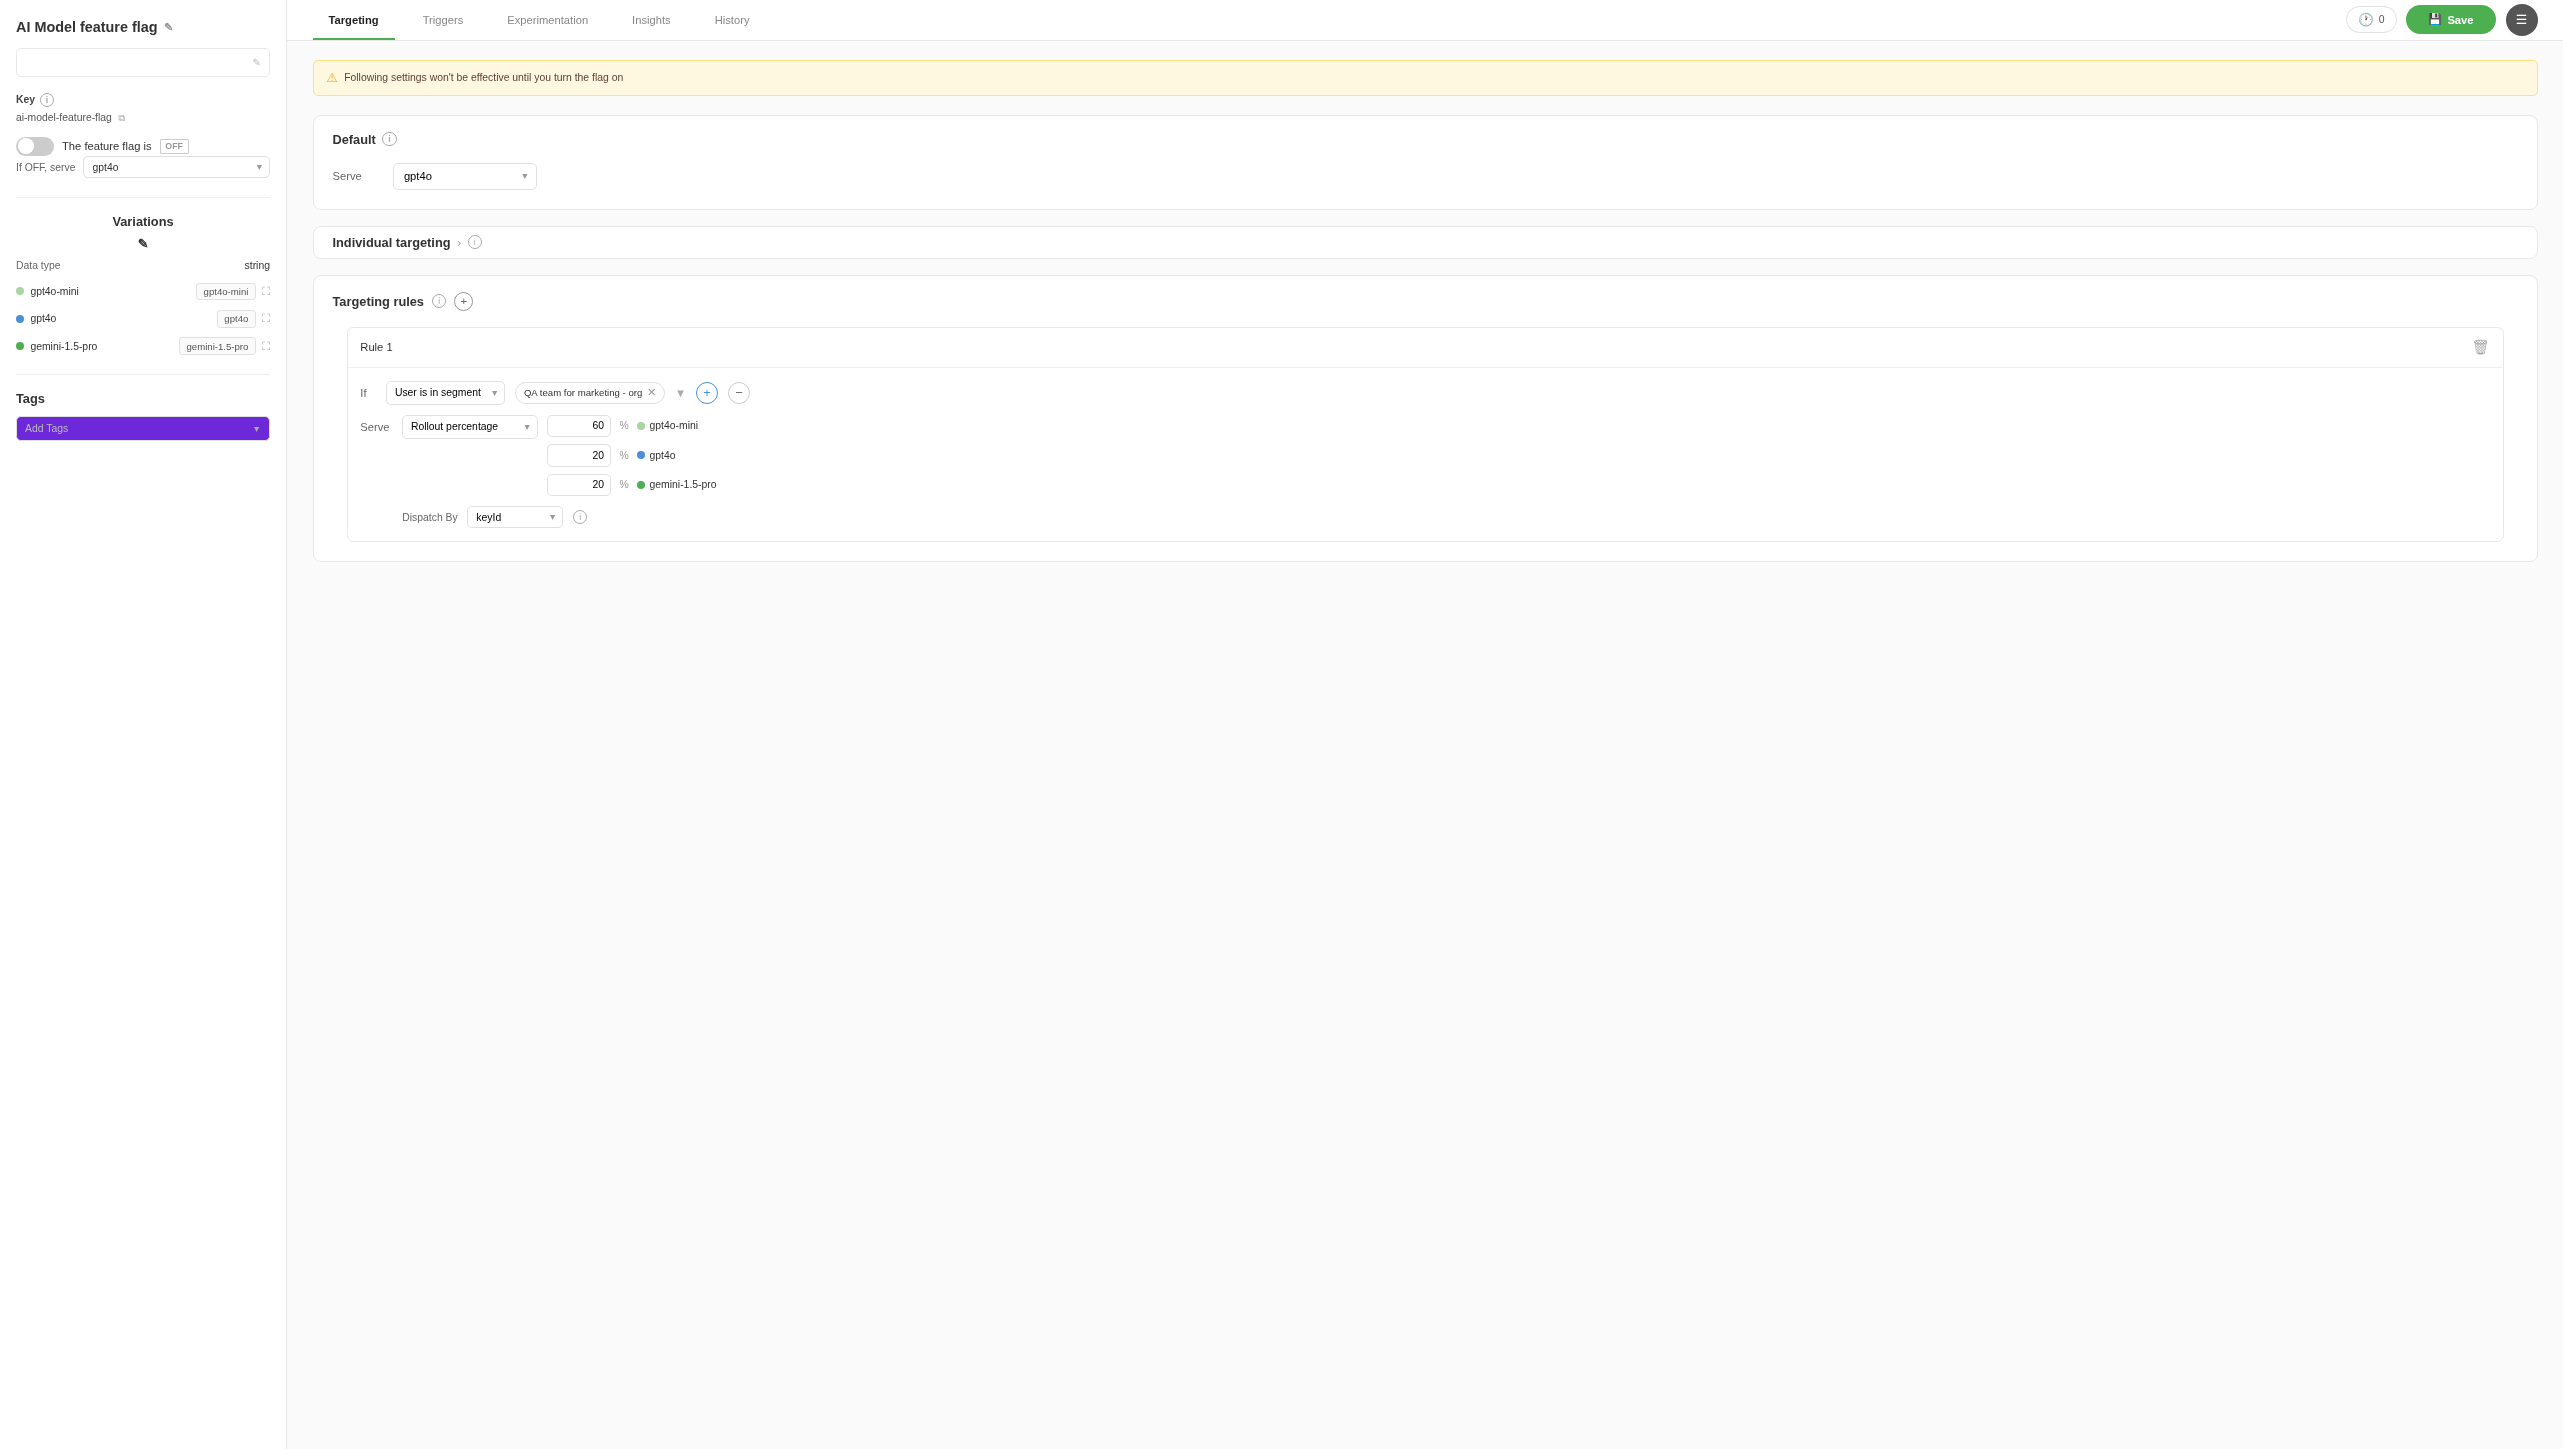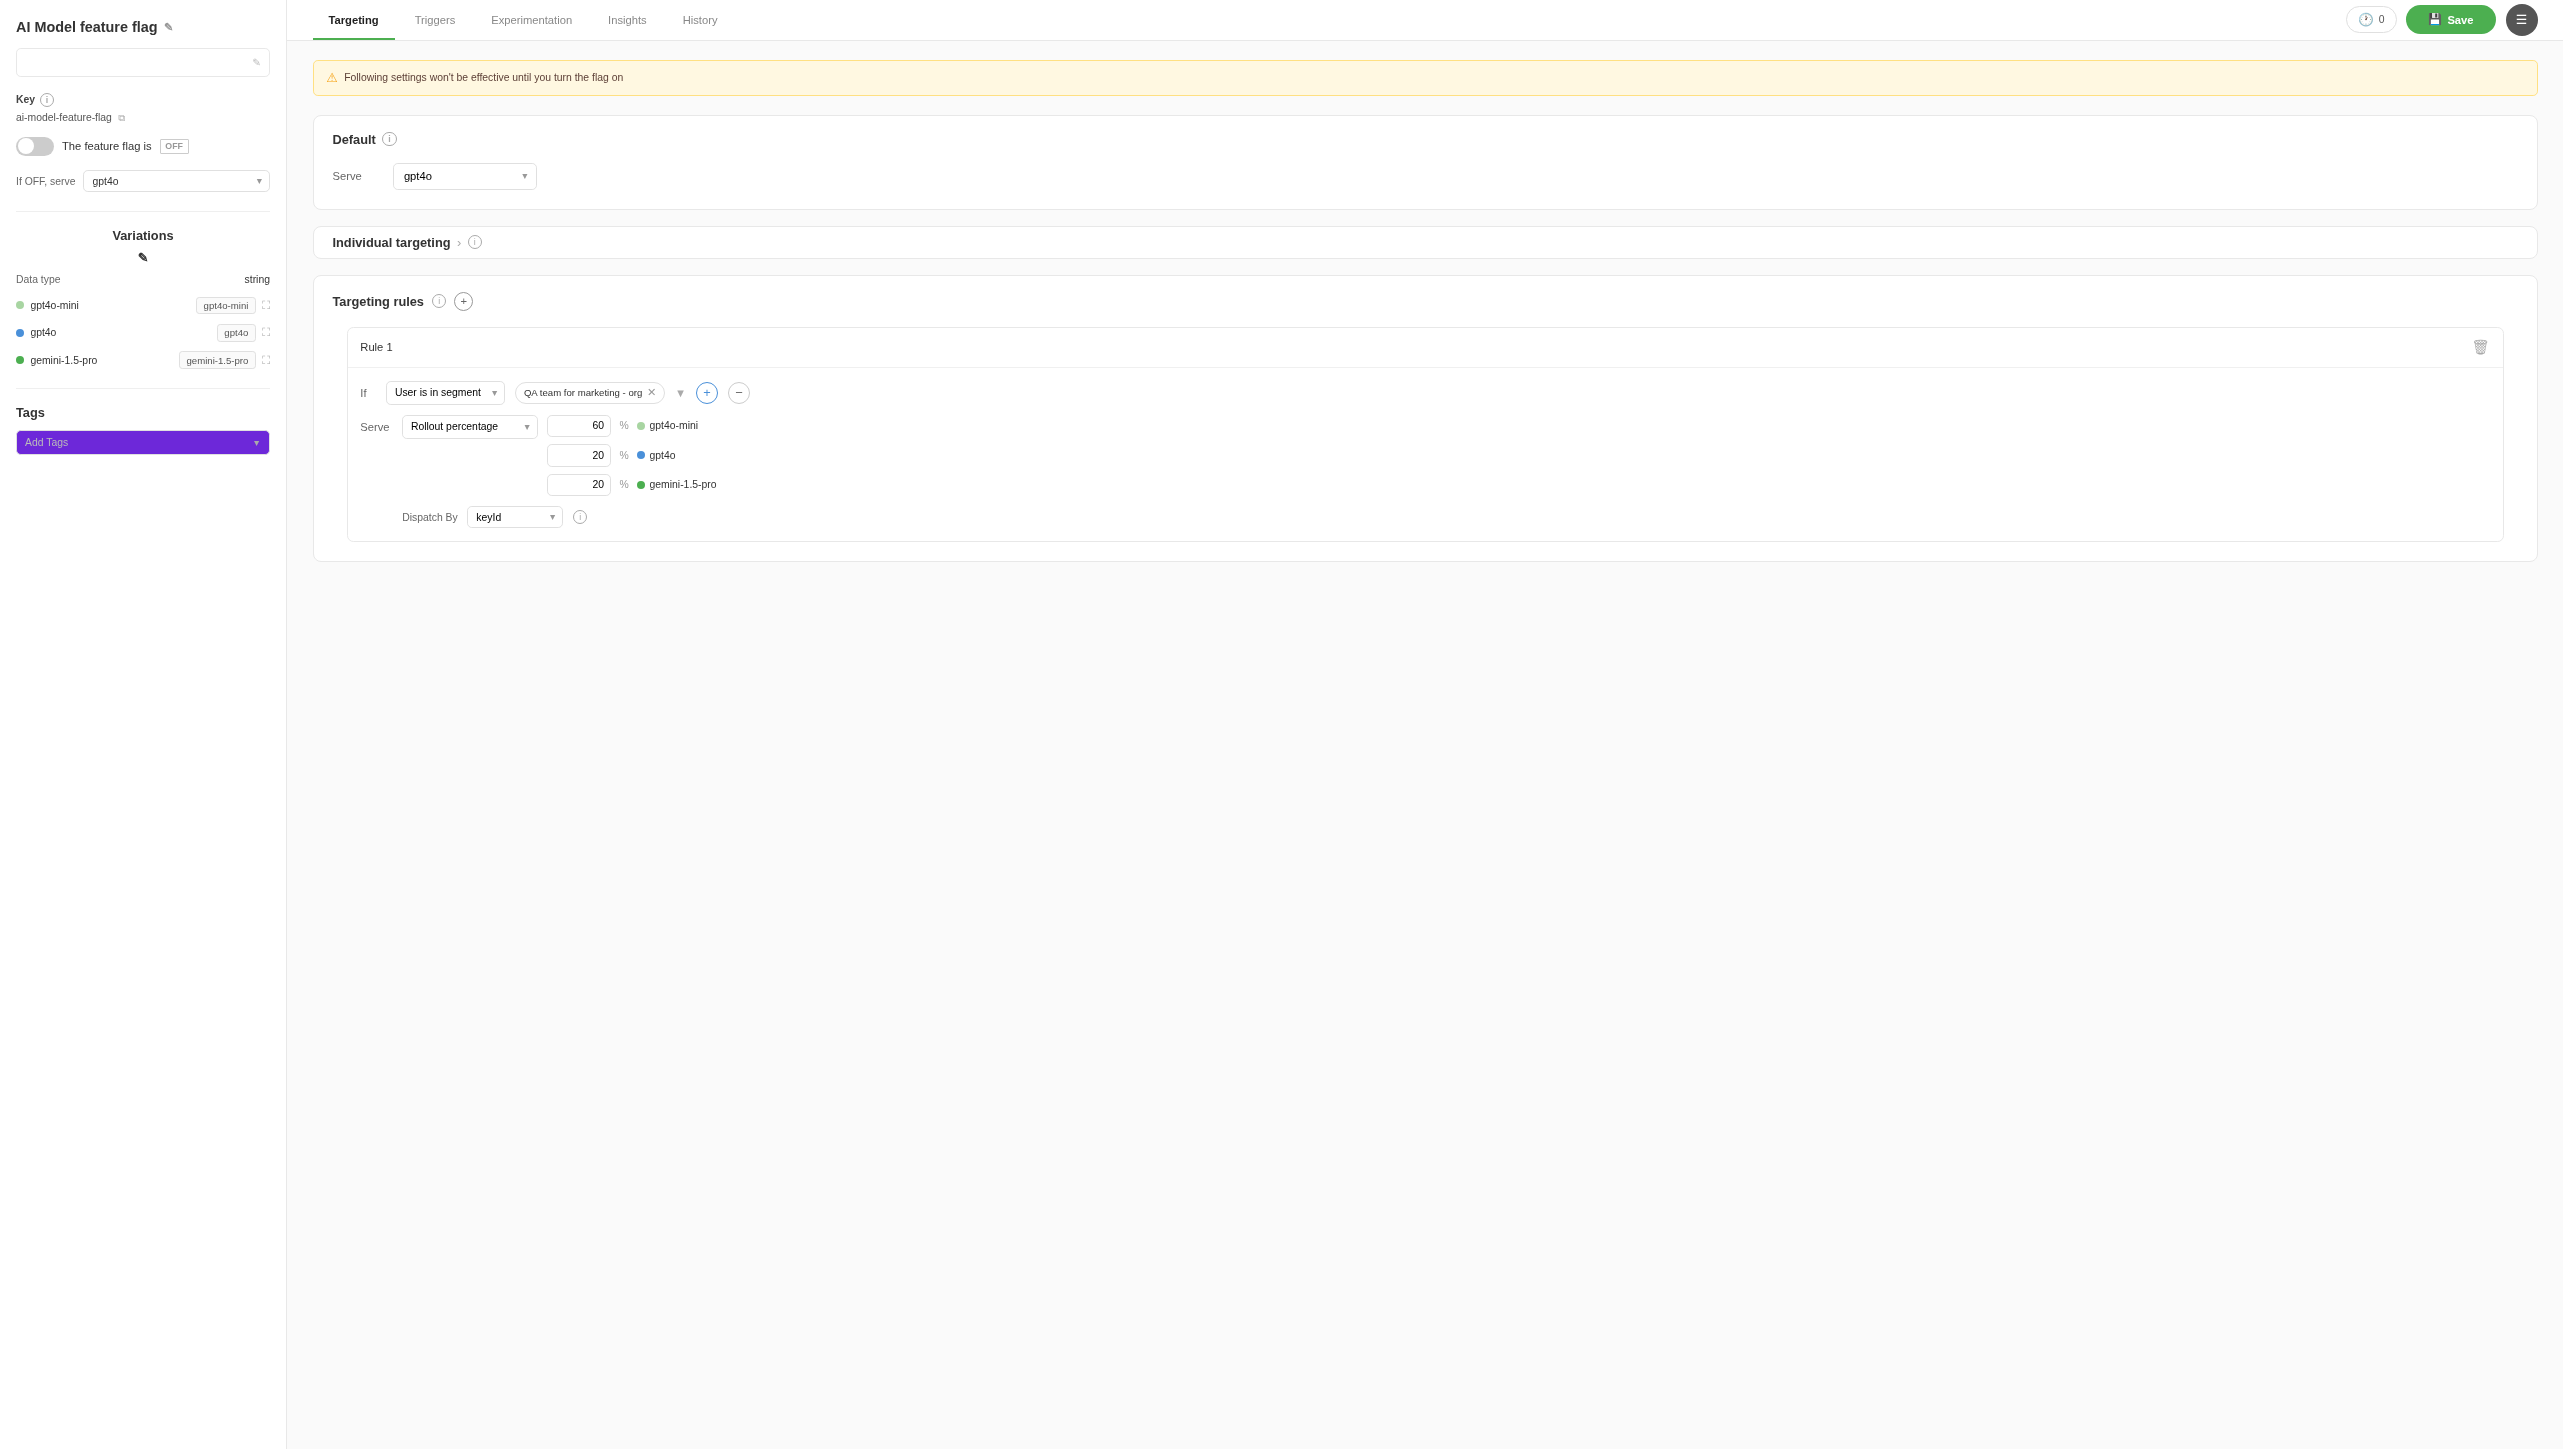--- a/index.html
+++ b/index.html
@@ -7,21 +7,21 @@
 
     
     .sidebar { width: 287px; min-width: 287px; background: #fff; border-right: 0.8px solid #e8e8e8; padding: 19px 16px; overflow-y: auto; }
     .sidebar-title { display: flex; align-items: center; gap: 6.4px; font-size: 14.4px; font-weight: 600; margin-bottom: 12.8px; }
     .sidebar-title .edit-icon { color: #999; cursor: pointer; font-size: 11.2px; }
     .sidebar-input { width: 100%; border: 0.8px solid #e8e8e8; border-radius: 4.8px; padding: 4.8px 8px; color: #999; display: flex; align-items: center; justify-content: flex-end; margin-bottom: 16px; height: 29px; }
     .sidebar-section { margin-bottom: 19px; }
     .key-label { display: flex; align-items: center; gap: 4.8px; font-weight: 600; font-size: 10.4px; margin-bottom: 4.8px; color: #444; }
     .key-value { display: flex; align-items: center; gap: 6.4px; font-size: 10.4px; color: #555; margin-bottom: 12.8px; }
     .copy-icon { color: #aaa; cursor: pointer; font-size: 9.6px; }
-    .toggle-row { display: flex; align-items: center; gap: 8px; margin-bottom: 14px; }
+    .toggle-row { display: flex; align-items: center; gap: 8px; margin-bottom: 0; }
     .toggle { background: #ccc; border-radius: 9.6px; width: 38px; height: 19px; display: flex; align-items: center; padding: 1.6px; cursor: pointer; }
     .toggle-knob { background: #fff; border-radius: 50%; width: 16px; height: 16px; }
     .flag-text { font-size: 11.2px; color: #333; }
     .off-badge { font-size: 8.8px; font-weight: 700; color: #999; border: 0.8px solid #ccc; border-radius: 1px; padding: 1.6px 4.8px; }
     .serve-row { display: flex; align-items: center; gap: 8px; margin-bottom: 0; }
     .serve-row label { font-size: 10.4px; color: #666; white-space: nowrap; }
     .select-wrapper { position: relative; flex: 1; }
     .select-wrapper select { width: 100%; appearance: none; border: 0.8px solid #e0e0e0; border-radius: 4.8px; padding: 4.8px 22.4px 4.8px 8px; font-size: 10.4px; color: #333; background: #fff; cursor: pointer; }
     .select-arrow { position: absolute; right: 6.4px; top: 50%; transform: translateY(-50%); color: #999; pointer-events: none; font-size: 8.8px; }
     .divider { border: none; border-top: 0.8px solid #efefef; margin: 16px 0; }
@@ -33,21 +33,21 @@
     .variation-name { font-size: 10.4px; color: #333; flex: 1; }
     .variation-tag { border: 0.8px solid #e0e0e0; border-radius: 3.2px; padding: 2.4px 6.4px; font-size: 9.6px; color: #555; background: #fafafa; }
     .expand-icon { color: #aaa; cursor: pointer; font-size: 11.2px; }
     .tags-section { margin-top: 16px; }
     .tags-header { font-size: 12.8px; font-weight: 600; margin-bottom: 9.6px; }
     .tags-input { width: 100%; border: 0.8px solid #e0e0e0; border-radius: 4.8px; padding: 6.4px 8px; font-size: 10.4px; color: #aaa; display: flex; align-items: center; justify-content: space-between; cursor: pointer; background: #6d28d9; }
 
     
     .main { flex: 1; overflow-y: auto; background: #fafafa; }
     .main-header { background: #fff; border-bottom: 0.8px solid #e8e8e8; padding: 0 25.5px; display: flex; align-items: center; justify-content: space-between; }
-    .tabs { display: flex; gap: 4px; }
+    .tabs { display: flex; gap: 12px; }
     .tab { padding: 14.4px 16px 11.2px; font-size: 11.2px; color: #888; cursor: pointer; position: relative; border-bottom: 2.4px solid transparent; white-space: nowrap; }
     .tab.active { color: #222; font-weight: 600; border-bottom: 2.4px solid #4caf50; }
     .header-actions { display: flex; align-items: center; gap: 9.6px; }
     .history-btn { display: flex; align-items: center; gap: 4.8px; border: 0.8px solid #e0e0e0; border-radius: 16px; padding: 4.8px 11.2px; font-size: 10.4px; color: #555; background: #fff; cursor: pointer; }
     .save-btn { background: #4caf50; color: #fff; border: none; border-radius: 19px; padding: 8px 22.4px; font-size: 11.2px; font-weight: 600; cursor: pointer; display: flex; align-items: center; gap: 4.8px; }
     .menu-btn { width: 32px; height: 32px; border-radius: 50%; background: #555; display: flex; align-items: center; justify-content: center; cursor: pointer; color: #fff; font-size: 12.8px; }
 
     .main-content { padding: 19px 25.5px; }
     .warning-bar { display: flex; align-items: center; gap: 6.4px; background: #fff8e1; border: 0.8px solid #ffe082; border-radius: 4.8px; padding: 9.6px 12.8px; margin-bottom: 19px; font-size: 10.4px; color: #5d4037; }
     .warning-icon { color: #f59e0b; font-size: 12.8px; }

